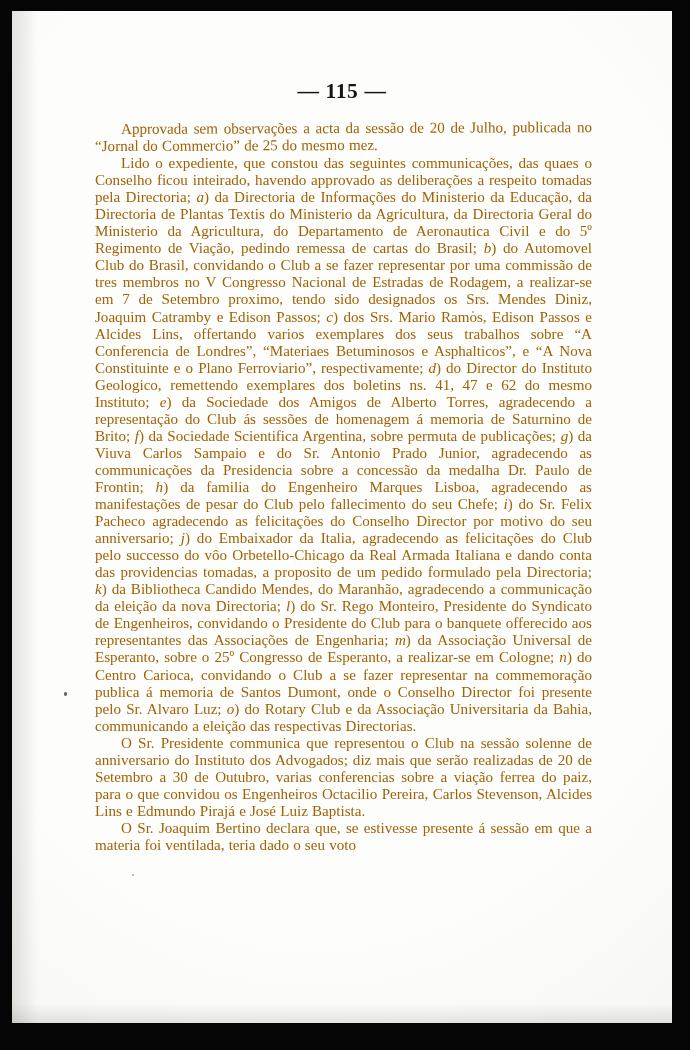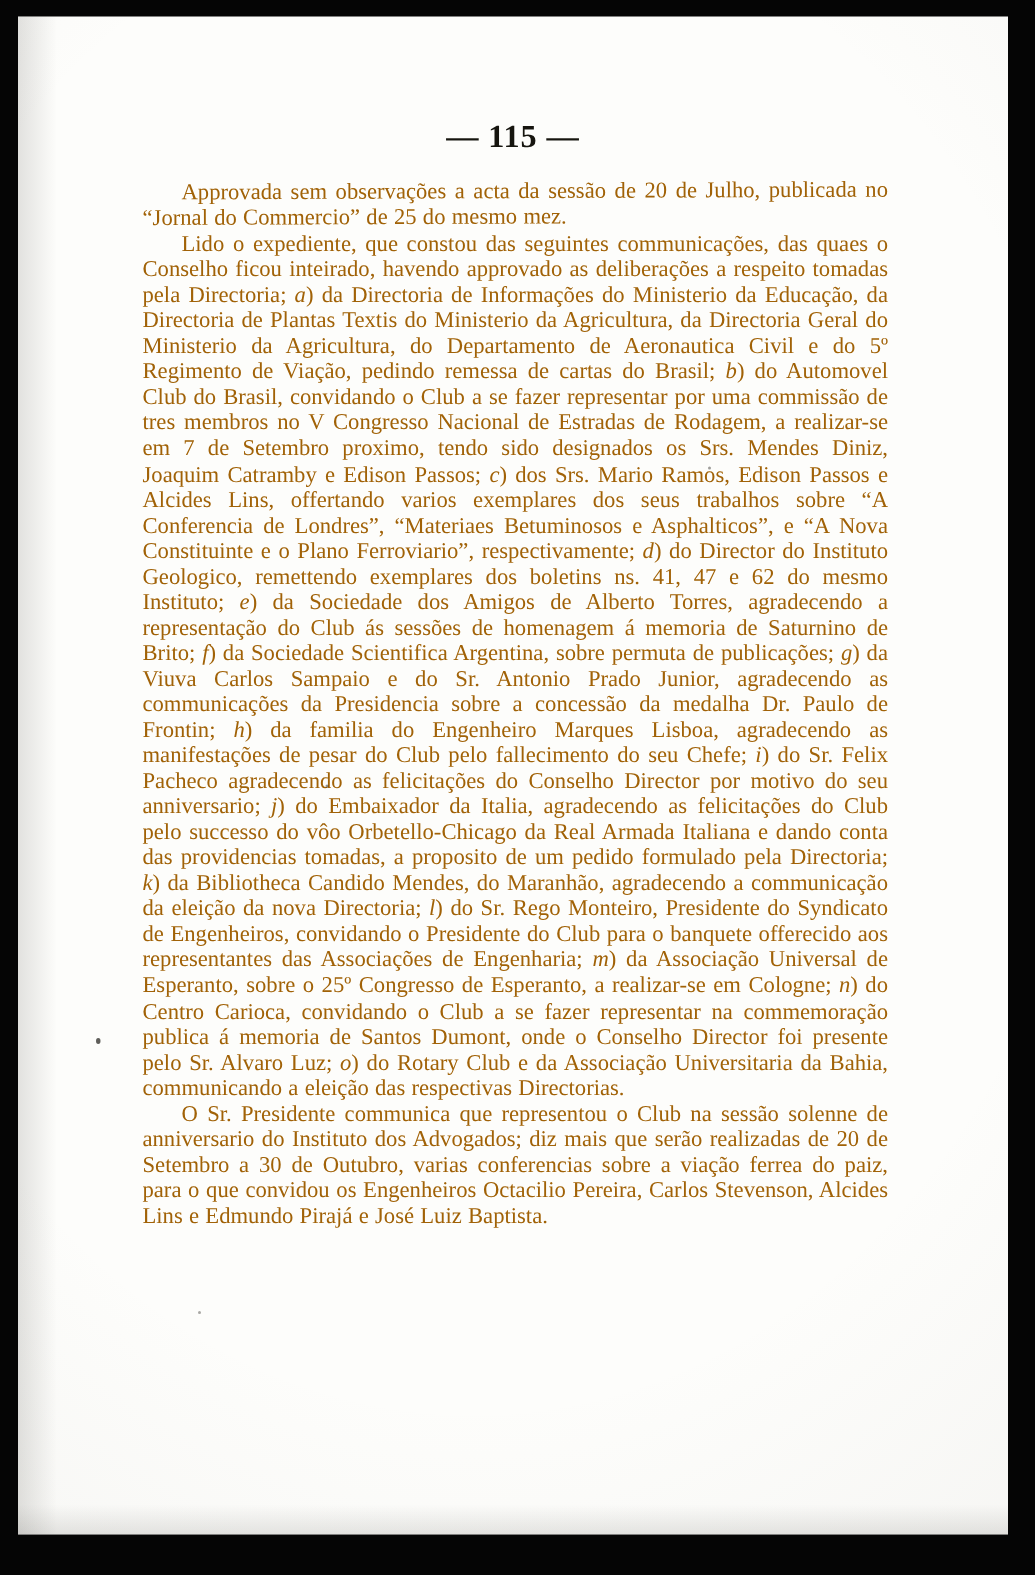--- a/index.html
+++ b/index.html
@@ -154,20 +154,23 @@
       </p>
 
       <p class="para">
         <span class="indent"></span><span>Lido o expediente, que constou das seguintes communicações, das quaes o Conselho ficou inteirado, havendo approvado as deliberações a respeito tomadas pela Directoria; <span class="en">a</span>) da Directoria de Informações do Ministerio da Educação, da Directoria de Plantas Textis do Ministerio da Agricultura, da Directoria Geral do Ministerio da Agricultura, do Departamento de Aeronautica Civil e do 5º Regimento de Viação, pedindo remessa de cartas do Brasil; <span class="en">b</span>) do Automovel Club do Brasil, convidando o Club a se fazer representar por uma commissão de tres membros no V Congresso Nacional de Estradas de Rodagem, a realizar-se em 7 de Setembro proximo, tendo sido designados os Srs. Mendes Diniz, Joaquim Catramby e Edison Passos; <span class="en">c</span>) dos Srs. Mario Ramos, Edison Passos e Alcides Lins, offertando varios exemplares dos seus trabalhos sobre “A Conferencia de Londres”, “Materiaes Betuminosos e Asphalticos”, e “A Nova Constituinte e o Plano Ferroviario”, respectivamente; <span class="en">d</span>) do Director do Instituto Geologico, remettendo exemplares dos boletins ns. 41, 47 e 62 do mesmo Instituto; <span class="en">e</span>) da Sociedade dos Amigos de Alberto Torres, agradecendo a representação do Club ás sessões de homenagem á memoria de Saturnino de Brito; <span class="en">f</span>) da Sociedade Scientifica Argentina, sobre permuta de publicações; <span class="en">g</span>) da Viuva Carlos Sampaio e do Sr. Antonio Prado Junior, agradecendo as communicações da Presidencia sobre a concessão da medalha Dr. Paulo de Frontin; <span class="en">h</span>) da familia do Engenheiro Marques Lisboa, agradecendo as manifestações de pesar do Club pelo fallecimento do seu Chefe; <span class="en">i</span>) do Sr. Felix Pacheco agradecendo as felicitações do Conselho Director por motivo do seu anniversario; <span class="en">j</span>) do Embaixador da Italia, agradecendo as felicitações do Club pelo successo do vôo Orbetello-Chicago da Real Armada Italiana e dando conta das providencias tomadas, a proposito de um pedido formulado pela Directoria; <span class="en">k</span>) da Bibliotheca Candido Mendes, do Maranhão, agradecendo a communicação da eleição da nova Directoria; <span class="en">l</span>) do Sr. Rego Monteiro, Presidente do Syndicato de Engenheiros, convidando o Presidente do Club para o banquete offerecido aos representantes das Associações de Engenharia; <span class="en">m</span>) da Associação Universal de Esperanto, sobre o 25º Congresso de Esperanto, a realizar-se em Cologne; <span class="en">n</span>) do Centro Carioca, convidando o Club a se fazer representar na commemoração publica á memoria de Santos Dumont, onde o Conselho Director foi presente pelo Sr. Alvaro Luz; <span class="en">o</span>) do Rotary Club e da Associação Universitaria da Bahia, communicando a eleição das respectivas Directorias.</span>
       </p>
 
       <p class="para">
         <span class="indent"></span><span>O Sr. Presidente communica que representou o Club na sessão solenne de anniversario do Instituto dos Advogados; diz mais que serão realizadas de 20 de Setembro a 30 de Outubro, varias conferencias sobre a viação ferrea do paiz, para o que convidou os Engenheiros Octacilio Pereira, Carlos Stevenson, Alcides Lins e Edmundo Pirajá e José Luiz Baptista.</span>
       </p>
 
+      <p class="para">
+        <span class="indent"></span><span>O Sr. Joaquim Bertino declara que, se estivesse presente á sessão em que a materia foi ventilada, teria dado o seu voto</span>
+      </p>
 
     </div>
 
     <div class="speck speck-margin"></div>
     <div class="speck speck-a"></div>
     <div class="speck speck-b"></div>
     <div class="speck speck-c"></div>
 
   </div>
 </div>

